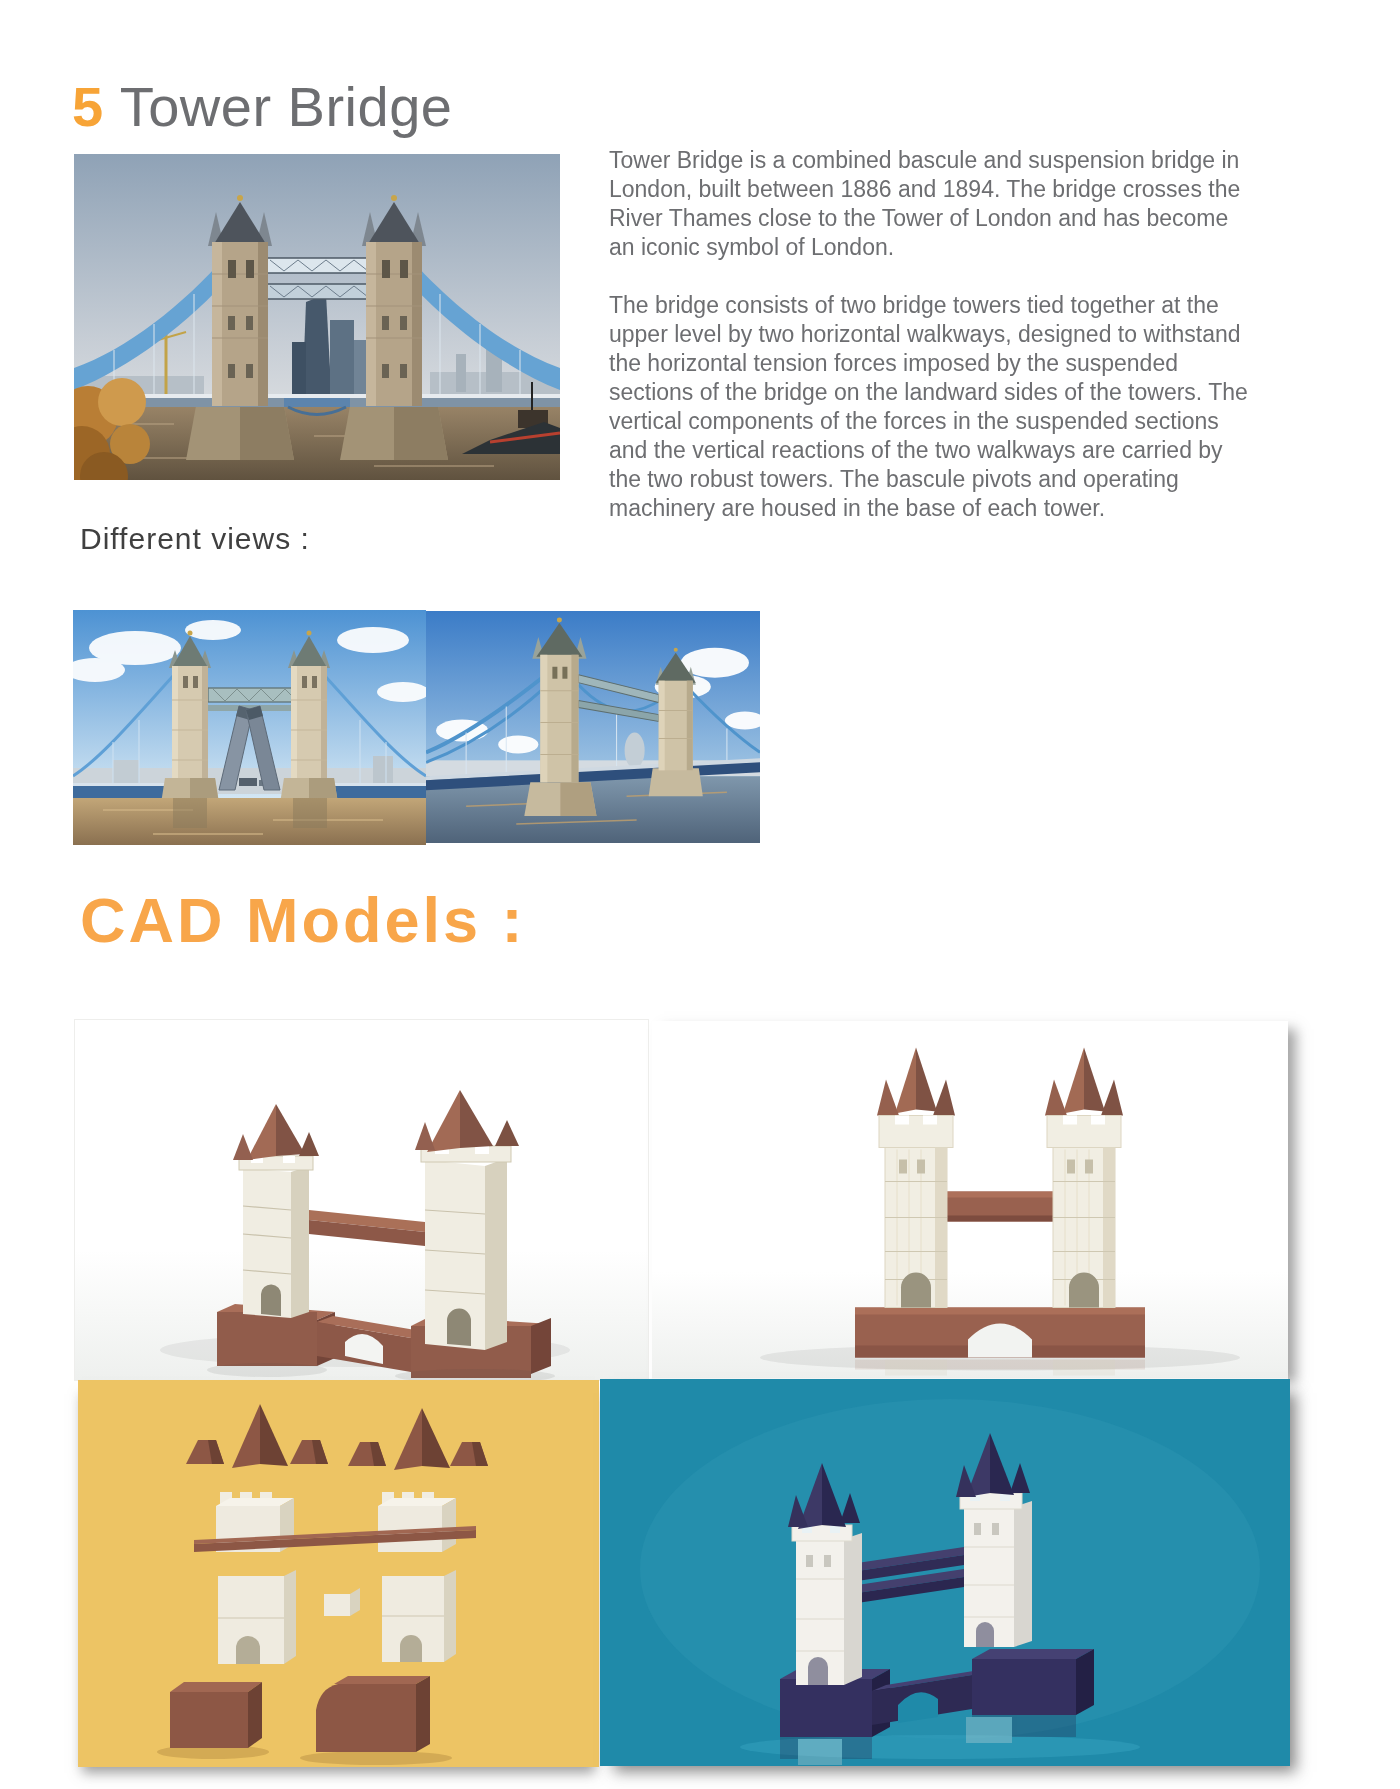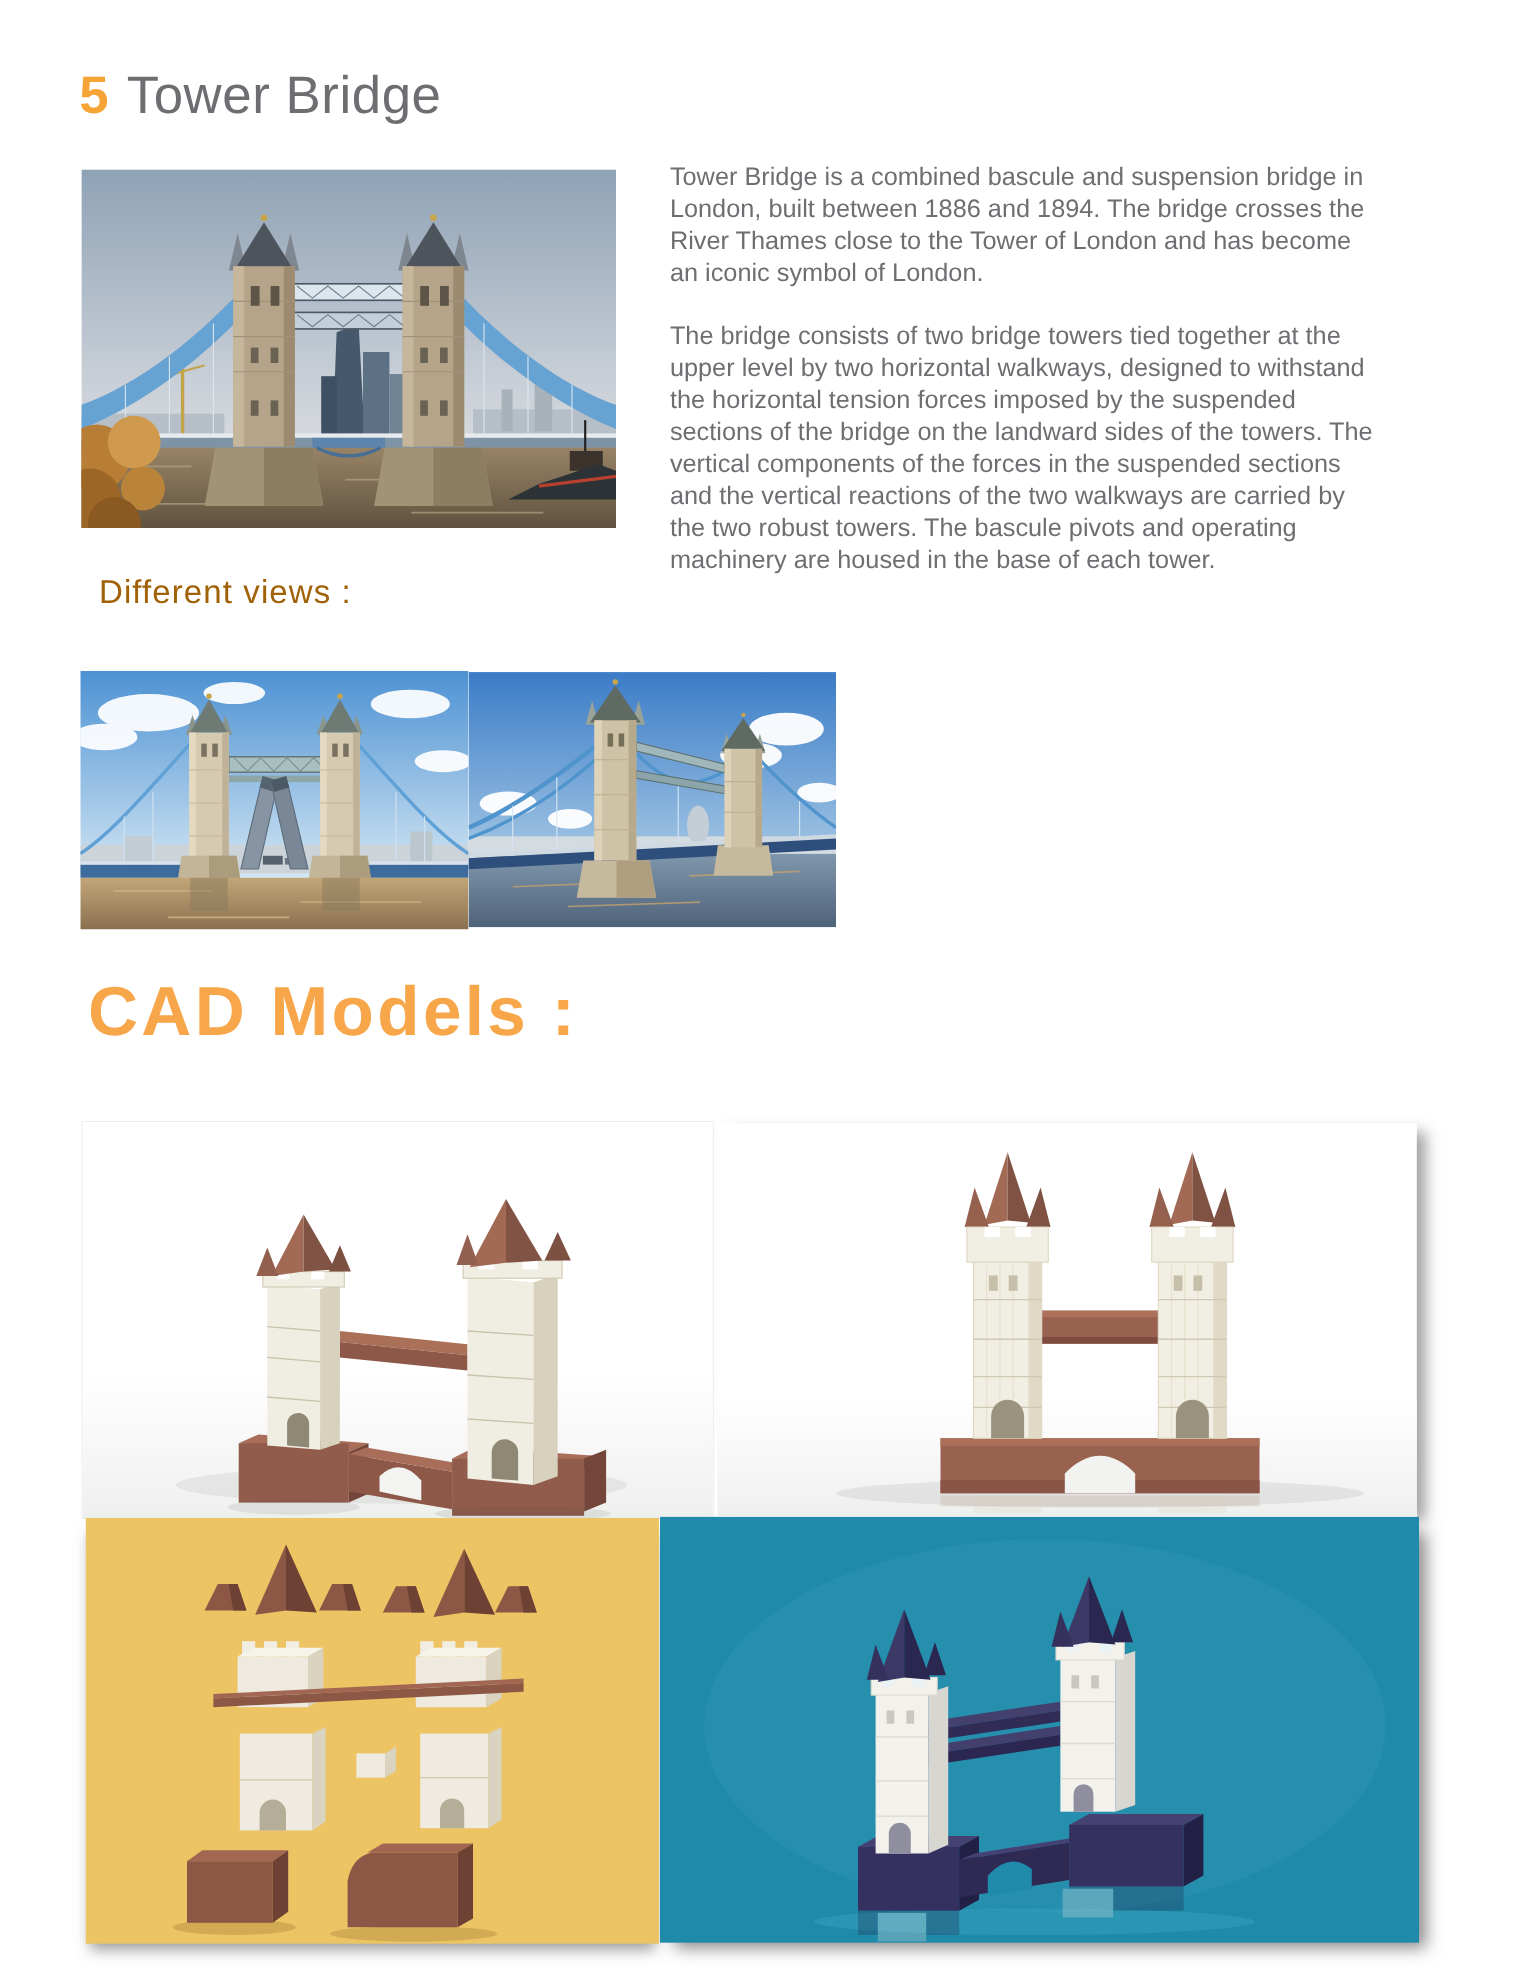--- a/index.html
+++ b/index.html
@@ -1,24 +1,24 @@
 <!DOCTYPE html>
 <html><head>
 <meta charset="utf-8">
 <style>
   html,body{margin:0;padding:0;background:#ffffff;}
   .page{position:relative;width:1400px;height:1789px;background:#ffffff;overflow:hidden;
         font-family:"Liberation Sans",sans-serif;}
   .abs{position:absolute;}
   
-  .section-heading{left:72px;top:60px;font-size:48px;color:#6d6e71;letter-spacing:0.5px;}
+  .section-heading{left:72px;top:74px;font-size:56px;color:#6d6e71;letter-spacing:0.5px;}
   .section-heading .num{color:#f7a437;font-weight:bold;margin-right:16px;}
   .body-copy{left:609px;top:146px;width:648px;font-size:23px;line-height:29px;color:#6d6e71;}
   .body-copy p{margin:0 0 29px 0;}
-  .diff-views{left:90px;top:522px;font-size:30px;color:#a16207;letter-spacing:1px;}
+  .diff-views{left:80px;top:522px;font-size:30px;color:#404040;letter-spacing:1px;}
   .cad-heading{left:80px;top:884px;font-size:63px;font-weight:bold;color:#f8a64a;letter-spacing:3px;}
   
   .hero-photo{left:74px;top:154px;width:486px;height:326px;}
   .photo-open{left:73px;top:610px;width:353px;height:235px;}
   .photo-angle{left:426px;top:611px;width:334px;height:232px;}
   .hero-photo svg,.photo-open svg,.photo-angle svg{display:block;width:100%;height:100%;}
   
   .panel{overflow:hidden;}
   .panel svg{display:block;width:100%;height:100%;}
   .panel-tl{left:74px;top:1019px;width:573px;height:360px;background:#ffffff;border:1px solid #eeeeec;}

